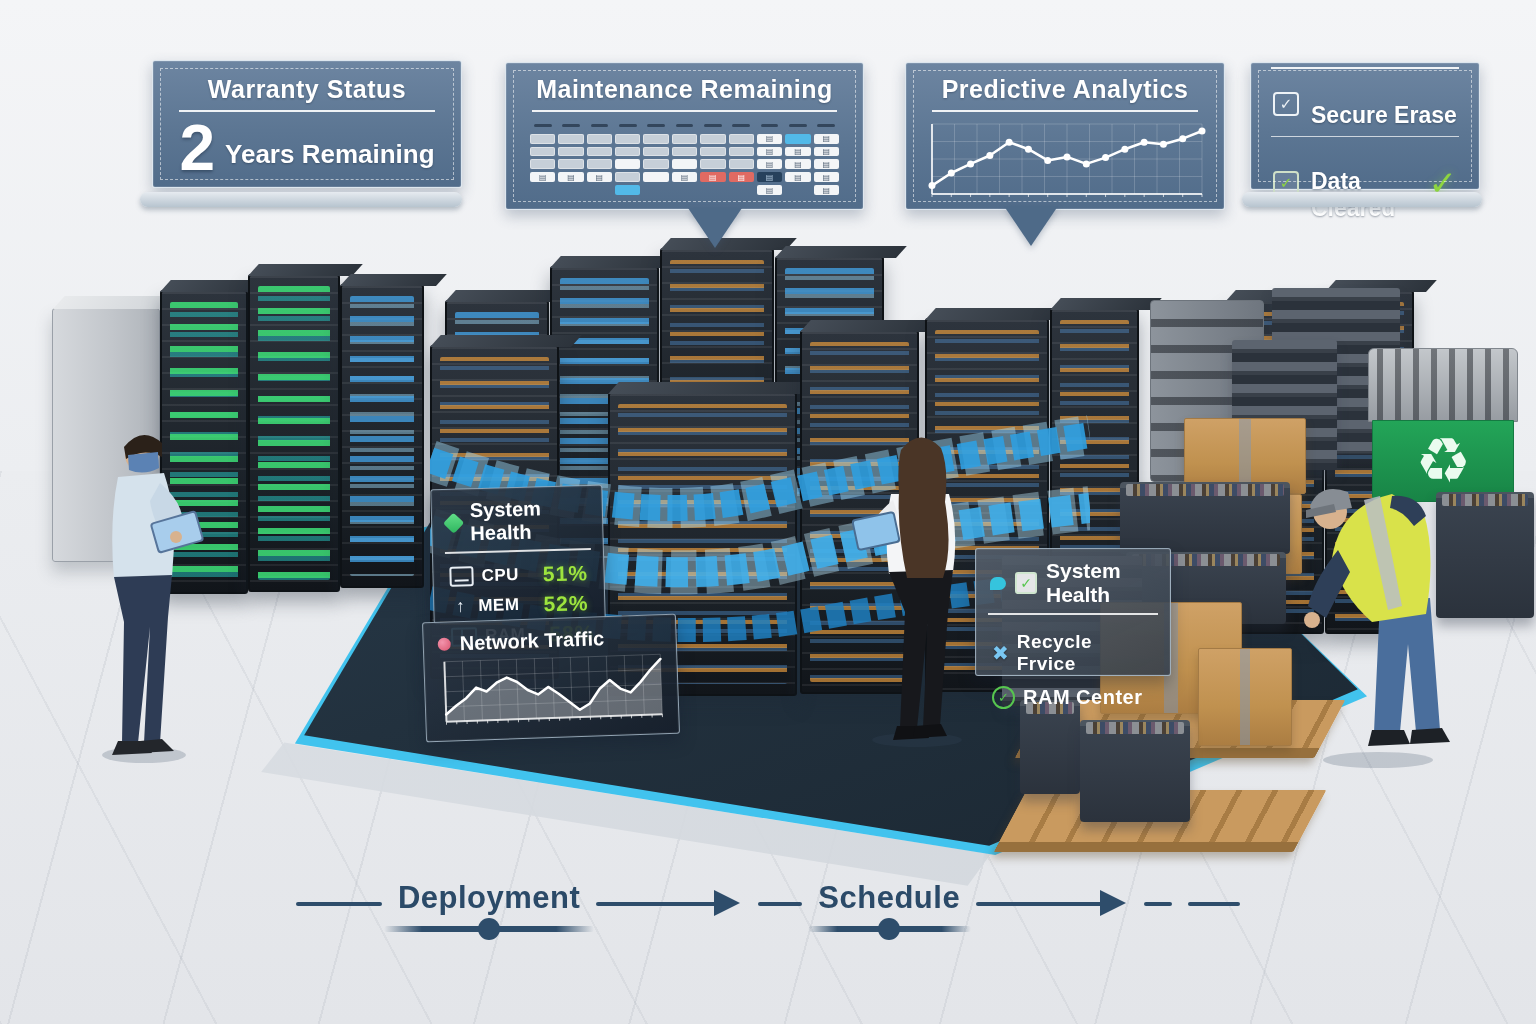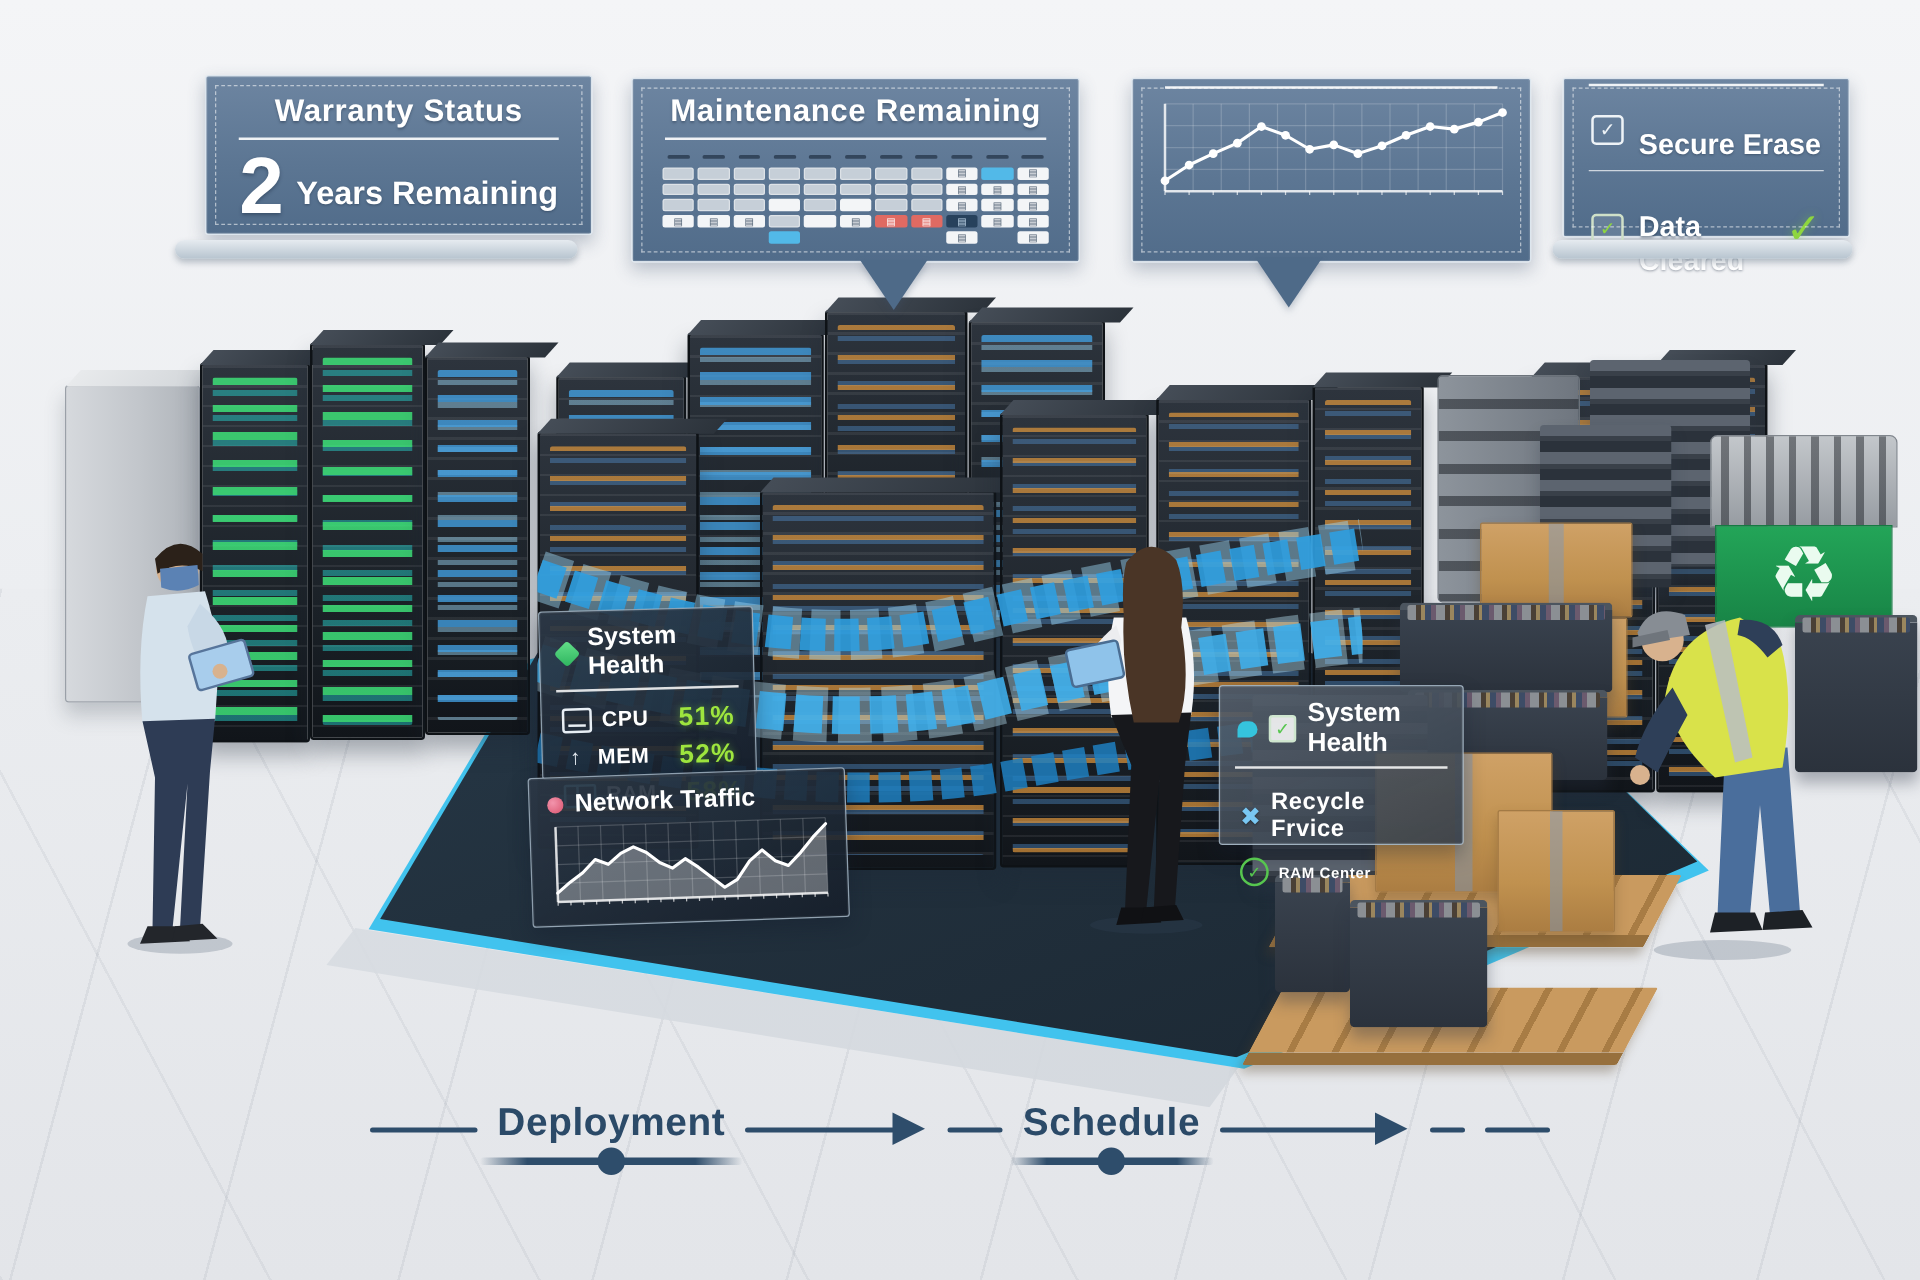--- a/index.html
+++ b/index.html
@@ -361,25 +361,25 @@
       <span class="checksq">✓</span>
       <span>System Health</span>
     </div>
     <div class="hud-rule"></div>
     <div class="hud-row" style="padding-top:8px">
       <span class="bluecross">✖</span>
       <span class="hud-label" style="font-size:19px">Recycle Frvice</span>
     </div>
     <div class="hud-row" style="padding-top:8px">
       <span class="circlecheck">✓</span>
-      <span class="hud-label" style="font-size:12px">RAM Center</span>
-    </div>
-  </div>
-
-  <div class="panel" style="left:164px;top:60px;width:308px;height:126px">
+      <span class="hud-label" style="font-size:20px">RAM Center</span>
+    </div>
+  </div>
+
+  <div class="panel" style="left:152px;top:60px;width:308px;height:126px">
     <div class="panel-title" style="font-size:25px;margin-top:14px">Warranty Status</div>
     <div class="panel-rule"></div>
     <div class="warranty-row">
       <span class="warranty-years">2</span>
       <span class="warranty-label">Years Remaining</span>
     </div>
   </div>
   <div class="tray" style="left:140px;top:192px;width:322px"></div>
 
   <div class="panel" style="left:505px;top:62px;width:357px;height:146px">
@@ -450,20 +450,21 @@
         <div class="mcell mE"></div>
         <div class="mcell mE"></div>
         <div class="mcell mI">▤</div>
         <div class="mcell mE"></div>
         <div class="mcell mI">▤</div>
       </div>
   </div>
   <div class="pointer" style="left:688px;top:208px"></div>
 
   <div class="panel" style="left:905px;top:62px;width:318px;height:146px">
+    <div class="panel-title" style="font-size:25px;margin-top:12px">Predictive Analytics</div>
     <div class="panel-rule"></div>
     <svg id="predictive-svg" width="282" height="82" style="margin:0 18px">
         <line x1="8" y1="4" x2="8" y2="74" stroke="rgba(255,255,255,0.18)" stroke-width="1"></line>
         <line x1="30.5" y1="4" x2="30.5" y2="74" stroke="rgba(255,255,255,0.18)" stroke-width="1"></line>
         <line x1="53" y1="4" x2="53" y2="74" stroke="rgba(255,255,255,0.18)" stroke-width="1"></line>
         <line x1="75.5" y1="4" x2="75.5" y2="74" stroke="rgba(255,255,255,0.18)" stroke-width="1"></line>
         <line x1="98" y1="4" x2="98" y2="74" stroke="rgba(255,255,255,0.18)" stroke-width="1"></line>
         <line x1="120.5" y1="4" x2="120.5" y2="74" stroke="rgba(255,255,255,0.18)" stroke-width="1"></line>
         <line x1="143" y1="4" x2="143" y2="74" stroke="rgba(255,255,255,0.18)" stroke-width="1"></line>
         <line x1="165.5" y1="4" x2="165.5" y2="74" stroke="rgba(255,255,255,0.18)" stroke-width="1"></line>

